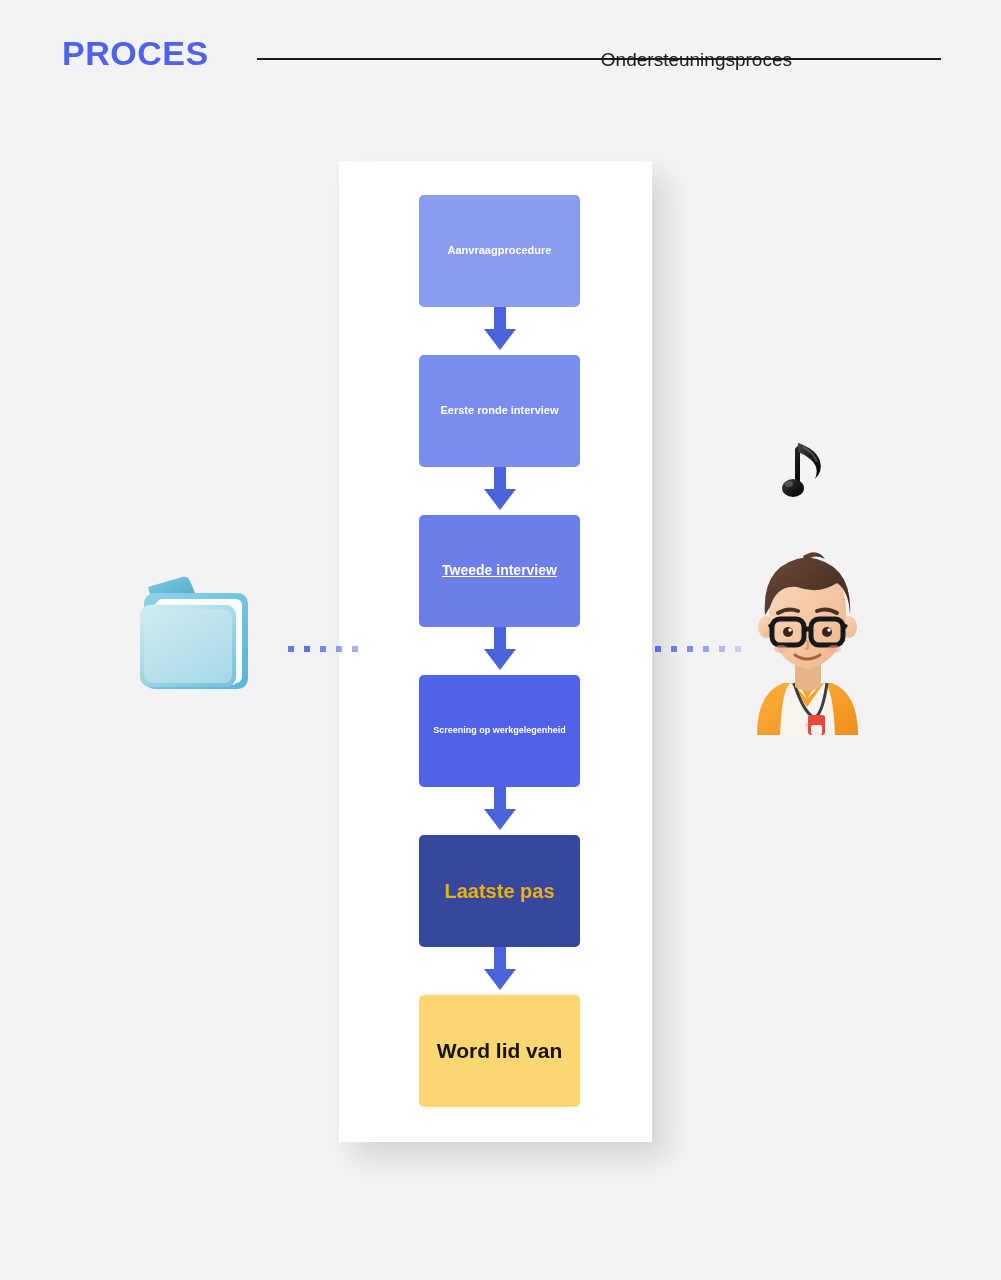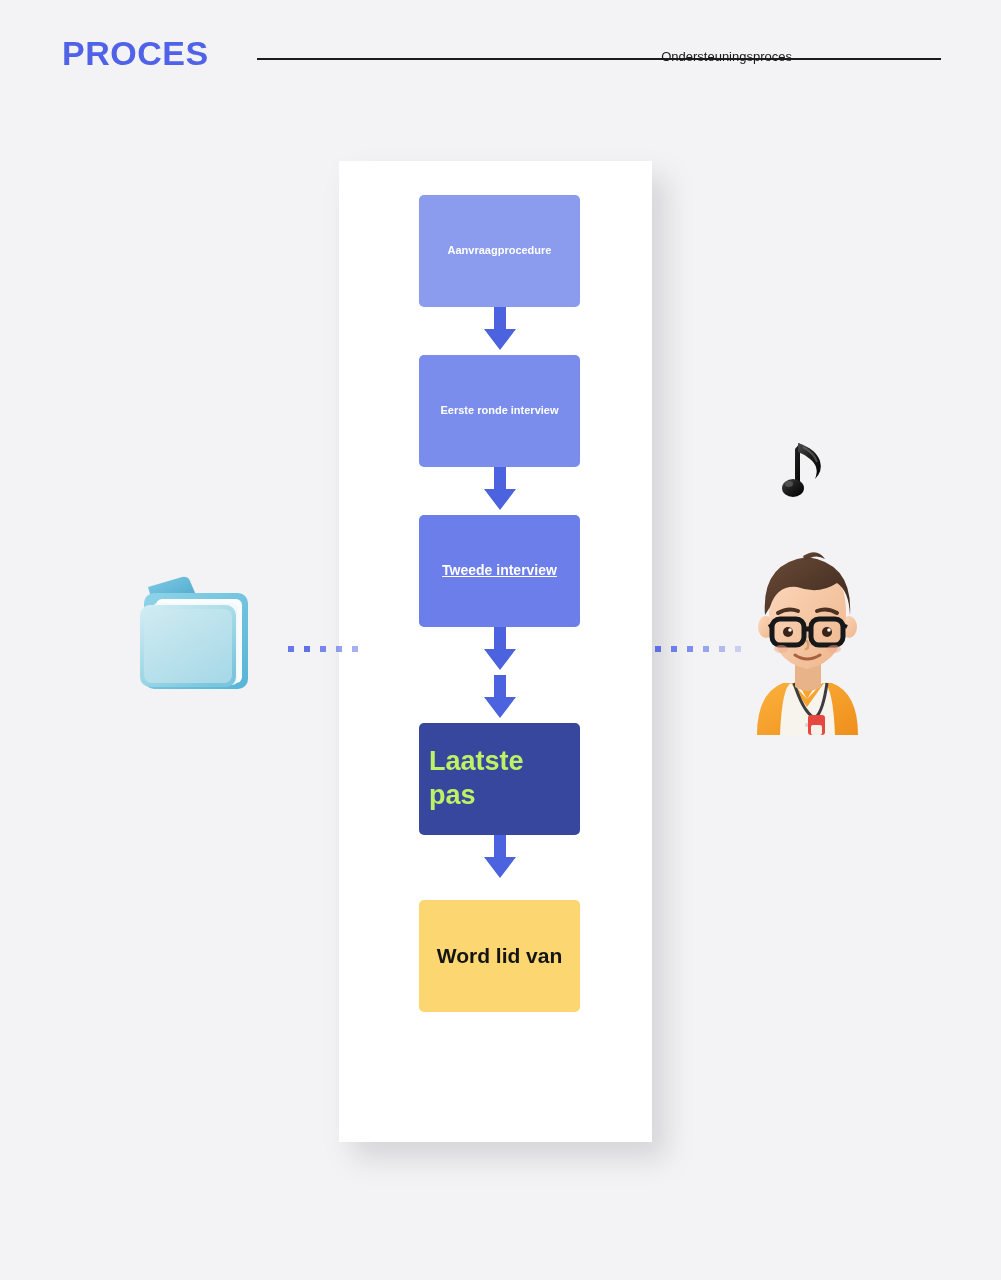--- a/index.html
+++ b/index.html
@@ -37,21 +37,21 @@
     top:58px;
     width:684px;
     height:2px;
     background:#1b1b1b;
   }
 
   .header-subtitle {
     position:absolute;
     right:60px;
     top:49px;
-    font-size:13px;
+    font-size:19px;
     color:#1b1b1b;
     white-space:nowrap;
   }
 
   
   .card {
     position:absolute;
     left:339px;
     top:161px;
     width:313px;
@@ -68,21 +68,21 @@
     width:161px;
   }
 
   .node {
     width:161px;
     height:112px;
     border-radius:5px;
     display:flex;
     align-items:center;
     justify-content:center;
-    text-align:left;
+    text-align:right;
     padding:0 10px;
     color:#ffffff;
     font-weight:bold;
     line-height:1.25;
   }
 
   .arrow {
     width:161px;
     height:48px;
     position:relative;
@@ -171,34 +171,37 @@
         </svg>
       </div>
       <div class="node" style="background: rgb(107, 126, 233); color: rgb(255, 255, 255); font-size: 14px; text-decoration: underline;">
         <span>Tweede interview</span>
       </div>
       <div class="arrow">
         <svg width="34" height="44" viewBox="0 0 34 44">
           <path d="M11 0 L23 0 L23 22 L33 22 L17 43 L1 22 L11 22 Z" fill="#4c63e0"></path>
         </svg>
       </div>
-      <div class="arrow">
-        <svg width="34" height="44" viewBox="0 0 34 44">
-          <path d="M11 0 L23 0 L23 22 L33 22 L17 43 L1 22 L11 22 Z" fill="#4c63e0"></path>
-        </svg>
-      </div>
-      <div class="node" style="background: rgb(55, 71, 158); color: #bef264; font-size: 27px;">
+      <div class="node" style="background: rgb(79, 98, 232); color: rgb(255, 255, 255); font-size: 9px;">
+        <span>Screening op werkgelegenheid</span>
+      </div>
+      <div class="arrow">
+        <svg width="34" height="44" viewBox="0 0 34 44">
+          <path d="M11 0 L23 0 L23 22 L33 22 L17 43 L1 22 L11 22 Z" fill="#4c63e0"></path>
+        </svg>
+      </div>
+      <div class="node" style="background: rgb(55, 71, 158); color: #eab308; font-size: 20px;">
         <span>Laatste pas</span>
       </div>
       <div class="arrow">
         <svg width="34" height="44" viewBox="0 0 34 44">
           <path d="M11 0 L23 0 L23 22 L33 22 L17 43 L1 22 L11 22 Z" fill="#4c63e0"></path>
         </svg>
       </div>
-      <div class="node" style="background: rgb(252, 214, 112); color: rgb(20, 20, 20); font-size: 21px; margin-top: 17px;">
+      <div class="node" style="background: rgb(252, 214, 112); color: rgb(20, 20, 20); font-size: 21px;">
         <span>Word lid van</span>
       </div>
     </div>
 
   <div class="dots dots-left" id="dots-left">
       <span></span>
       <span></span>
       <span></span>
       <span></span>
       <span></span>

